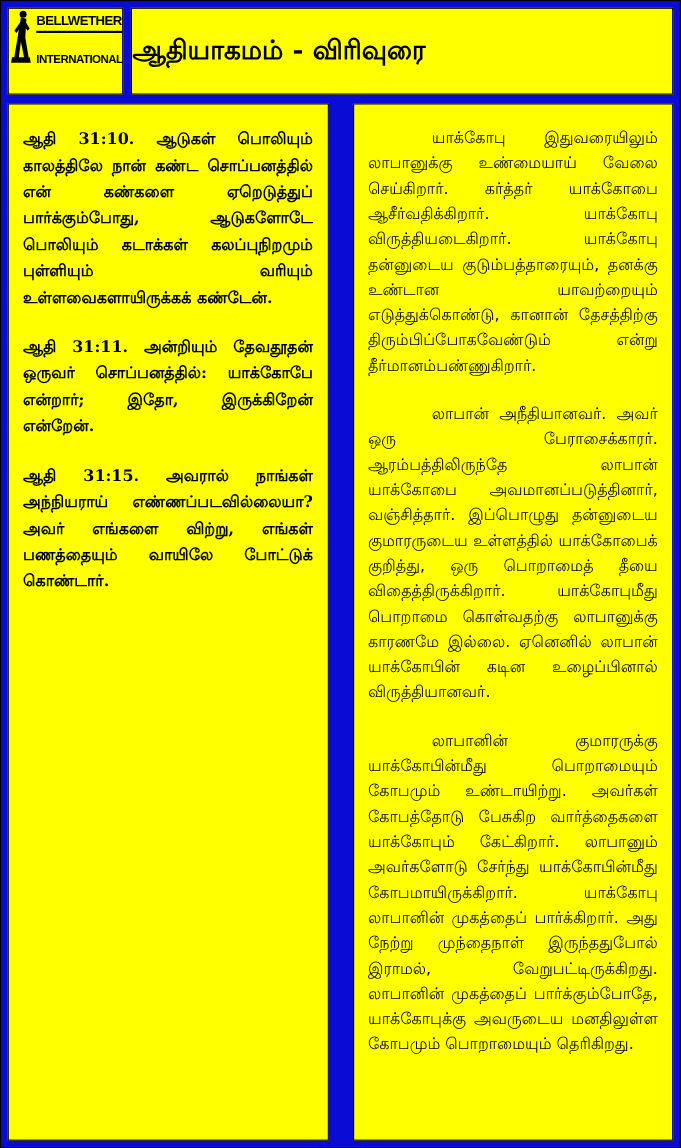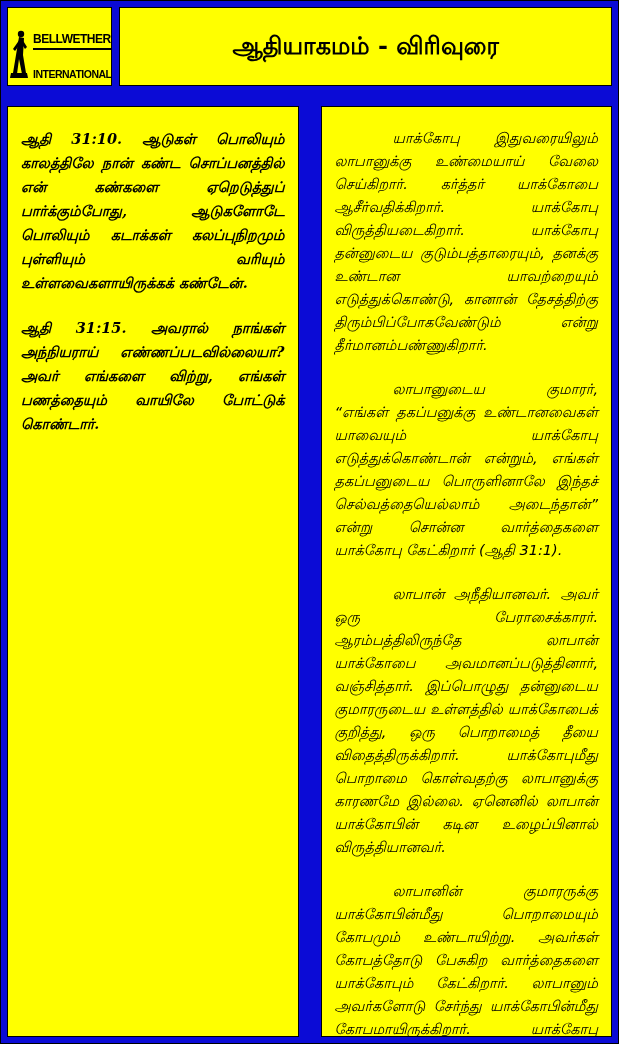--- a/index.html
+++ b/index.html
@@ -25,21 +25,21 @@
   
   .header-row {
     display: flex;
     gap: 7px;
     height: 79px;
     flex: 0 0 auto;
   }
   .logo-box {
     flex: 0 0 101px;
     display: flex;
-    align-items: flex-end;
+    align-items: flex-start;
     justify-content: center;
   }
   .logo-inner { display: flex; align-items: center; gap: 3px; }
   .logo-figure { flex: 0 0 auto; }
   .logo-text { display: flex; flex-direction: column; }
   .logo-line1 {
     font-weight: bold;
     font-size: 12px;
     letter-spacing: -0.5px;
     border-bottom: 2px solid #000;
@@ -54,22 +54,22 @@
     padding-top: 19px;
     line-height: 1.1;
     white-space: nowrap;
   }
   .logo-box.right .logo-line1 { font-size: 13px; }
   .logo-box.right .logo-line2 { font-size: 12px; }
 
   .title-box {
     flex: 1 1 auto;
     display: flex;
-    flex-direction: row;
-    align-items: center;
+    flex-direction: column;
+    align-items: flex-start;
     justify-content: center;
     gap: 6px;
   }
   .title-tamil {
     font-family: "DejaVu Serif", serif;
     font-weight: bold;
     font-size: 24px;
     line-height: 1.1;
     color: #000;
   }
@@ -81,23 +81,22 @@
     word-spacing: 6px;
     line-height: 1.05;
     color: #000;
   }
 
   
   .body-row {
     display: flex;
     gap: 22px;
     flex: 1 1 auto;
-    margin-top: 20px;
+    margin-top: 8px;
     min-height: 0;
-    font-style: italic;
   }
   .text-col {
     flex: 1 1 0;
     padding: 20px 13px 10px 13px;
     overflow: hidden;
     color: #000;
   }
   .text-col p {
     text-align: justify;
     margin-bottom: 21px;
@@ -147,26 +146,26 @@
       <div class="title-tamil">ஆதியாகமம்  -  விரிவுரை</div>
     </div>
 
 
   </div>
 
   <div class="body-row">
 
     <div class="panel text-col verses-col">
       <p>ஆதி 31:10. ஆடுகள் பொலியும் காலத்திலே நான் கண்ட சொப்பனத்தில் என் கண்களை ஏறெடுத்துப் பார்க்கும்போது, ஆடுகளோடே பொலியும் கடாக்கள் கலப்புநிறமும் புள்ளியும் வரியும் உள்ளவைகளாயிருக்கக் கண்டேன்.</p>
+      <p>ஆதி 31:11. அன்றியும் தேவதூதன் ஒருவர் சொப்பனத்தில்: யாக்கோபே என்றார்; இதோ, இருக்கிறேன் என்றேன்.</p>
       <p>ஆதி 31:15. அவரால் நாங்கள் அந்நியராய் எண்ணப்படவில்லையா? அவர் எங்களை விற்று, எங்கள் பணத்தையும் வாயிலே போட்டுக் கொண்டார்.</p>
 
     </div>
 
     <div class="panel text-col commentary-col">
       <p>யாக்கோபு இதுவரையிலும் லாபானுக்கு உண்மையாய் வேலை செய்கிறார். கர்த்தர் யாக்கோபை ஆசீர்வதிக்கிறார். யாக்கோபு விருத்தியடைகிறார். யாக்கோபு தன்னுடைய குடும்பத்தாரையும், தனக்கு உண்டான யாவற்றையும் எடுத்துக்கொண்டு, கானான் தேசத்திற்கு திரும்பிப்போகவேண்டும் என்று தீர்மானம்பண்ணுகிறார்.</p>
-      <p>லாபானுடைய குமாரர், “எங்கள் தகப்பனுக்கு உண்டானவைகள் யாவையும் யாக்கோபு எடுத்துக்கொண்டான் என்றும், எங்கள் தகப்பனுடைய பொருளினாலே இந்தச் செல்வத்தையெல்லாம் அடைந்தான்” என்று சொன்ன வார்த்தைகளை யாக்கோபு கேட்கிறார் (ஆதி 31:1).</p>
       <p>லாபான் அநீதியானவர். அவர் ஒரு பேராசைக்காரர். ஆரம்பத்திலிருந்தே லாபான் யாக்கோபை அவமானப்படுத்தினார், வஞ்சித்தார். இப்பொழுது தன்னுடைய குமாரருடைய உள்ளத்தில் யாக்கோபைக் குறித்து, ஒரு பொறாமைத் தீயை விதைத்திருக்கிறார். யாக்கோபுமீது பொறாமை கொள்வதற்கு லாபானுக்கு காரணமே இல்லை. ஏனெனில் லாபான் யாக்கோபின் கடின உழைப்பினால் விருத்தியானவர்.</p>
       <p>லாபானின் குமாரருக்கு யாக்கோபின்மீது பொறாமையும் கோபமும் உண்டாயிற்று. அவர்கள் கோபத்தோடு பேசுகிற வார்த்தைகளை யாக்கோபும் கேட்கிறார். லாபானும் அவர்களோடு சேர்ந்து யாக்கோபின்மீது கோபமாயிருக்கிறார். யாக்கோபு லாபானின் முகத்தைப் பார்க்கிறார். அது நேற்று முந்தைநாள் இருந்ததுபோல் இராமல், வேறுபட்டிருக்கிறது. லாபானின் முகத்தைப் பார்க்கும்போதே, யாக்கோபுக்கு அவருடைய மனதிலுள்ள கோபமும் பொறாமையும் தெரிகிறது.</p>
     </div>
 
   </div>
 
 </div>
 
 </body></html>

